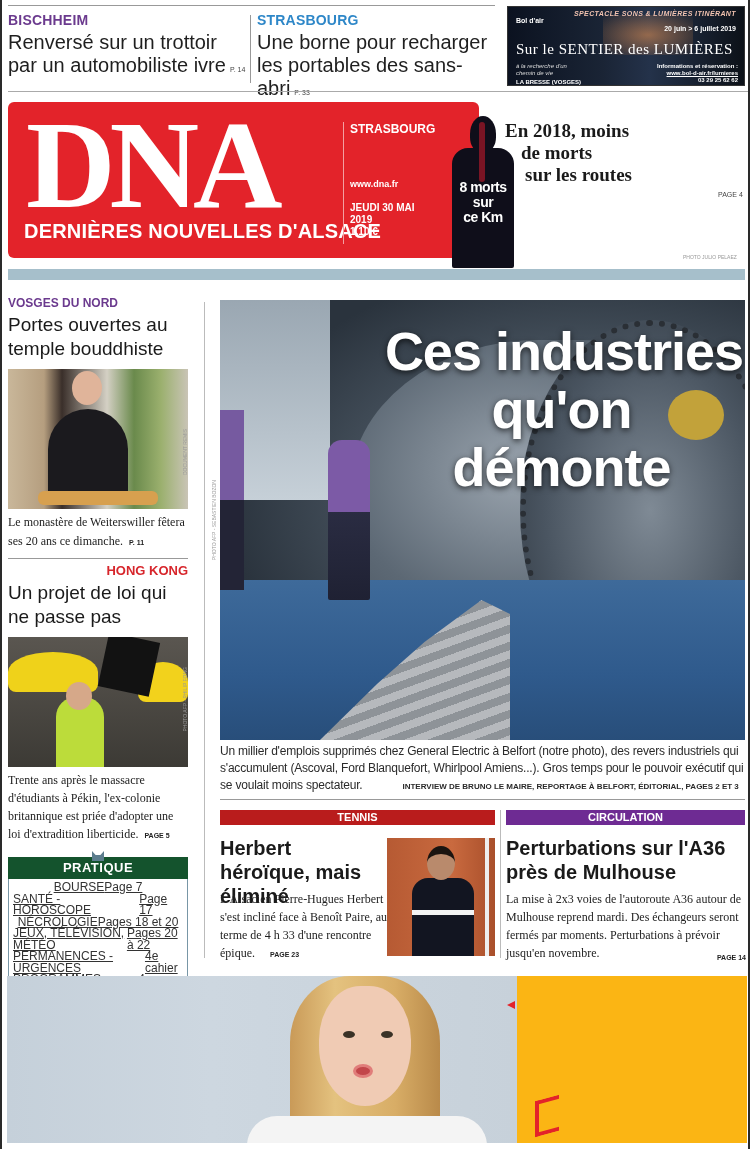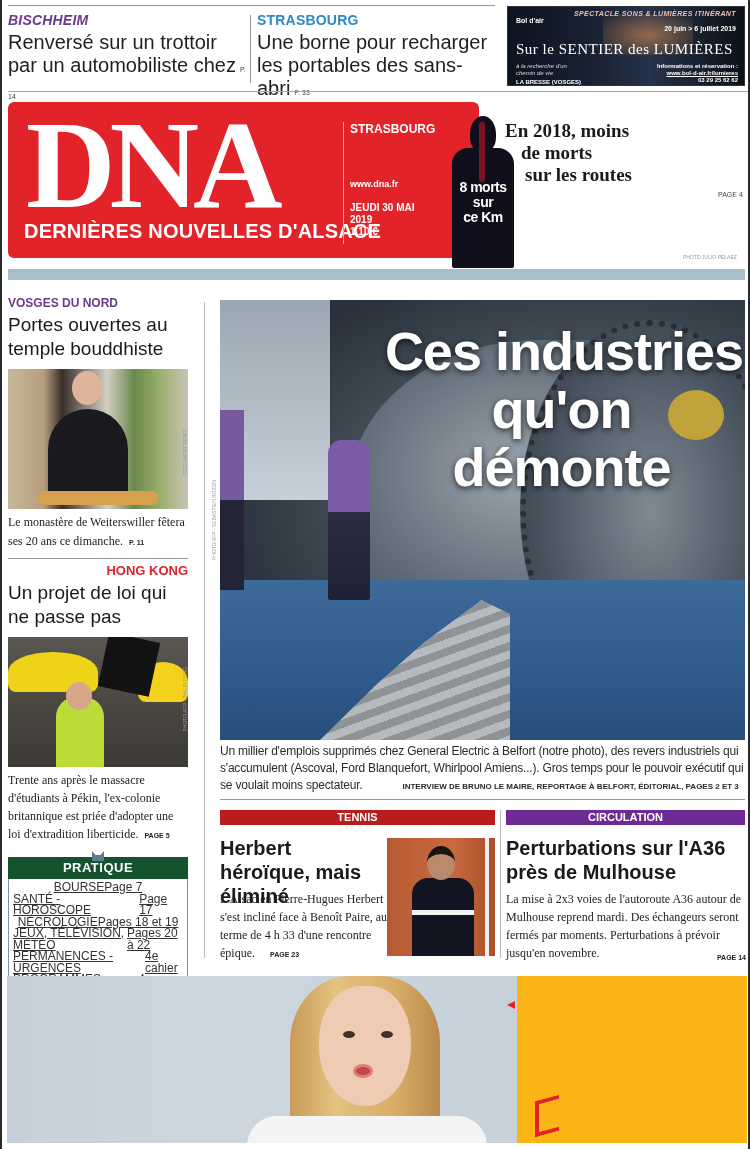--- a/index.html
+++ b/index.html
@@ -113,22 +113,22 @@
   .ad-bottom .shirt { position: absolute; left: 240px; top: 140px; width: 240px; height: 40px; background: #f4f4f4; border-radius: 30px 30px 0 0; }
   .ad-bottom .yellow { position: absolute; left: 510px; top: 0; width: 230px; height: 167px; background: #fbb514; }
   .ad-bottom .arrow { position: absolute; left: 500px; top: 25px; width: 0; height: 0; border-top: 4px solid transparent; border-bottom: 4px solid transparent; border-right: 8px solid #e3232a; }
   .ad-bottom .logo-mark { position: absolute; left: 528px; top: 122px; width: 24px; height: 36px; border: 4px solid #e3232a; border-right: none; clip-path: polygon(0 0, 100% 0, 100% 100%, 0 100%); transform: skewY(-15deg); }
 </style>
 </head>
 <body>
 
 <div class="top-rule"></div>
 <div class="teaser" style="left:6px; width:240px;">
-  <div class="kicker" style="color:#6b3a8e;font-style:italic;">BISCHHEIM</div>
-  <div class="title"><span>Renversé sur un trottoir par un automobiliste chez</span><span class="pg">P. 14</span></div>
+  <div class="kicker" style="color:#6b3a8e;">BISCHHEIM</div>
+  <div class="title"><span>Renversé sur un trottoir par un automobiliste ivre</span><span class="pg">P. 14</span></div>
 </div>
 <div class="teaser-divider"></div>
 <div class="teaser" style="left:255px; width:245px;">
   <div class="kicker" style="color:#2e87c8;">STRASBOURG</div>
   <div class="title"><span>Une borne pour recharger les portables des sans-abri</span><span class="pg">P. 33</span></div>
 </div>
 
 <div class="ad-top">
   <div class="glow"></div>
   <div class="brand">Bol d'air</div>
@@ -213,21 +213,21 @@
     <div class="row">
         <span>BOURSE</span>
         <span>Page 7</span>
       </div>
     <div class="row">
         <span>SANTÉ - HOROSCOPE</span>
         <span>Page 17</span>
       </div>
     <div class="row">
         <span>NÉCROLOGIE</span>
-        <span>Pages 18 et 19</span>
+        <span>Pages 18 et 20</span>
       </div>
     <div class="row">
         <span>JEUX, TÉLÉVISION, MÉTÉO</span>
         <span>Pages 20 à 22</span>
       </div>
     <div class="row">
         <span>PERMANENCES - URGENCES</span>
         <span>4e cahier</span>
       </div>
     <div class="row">

